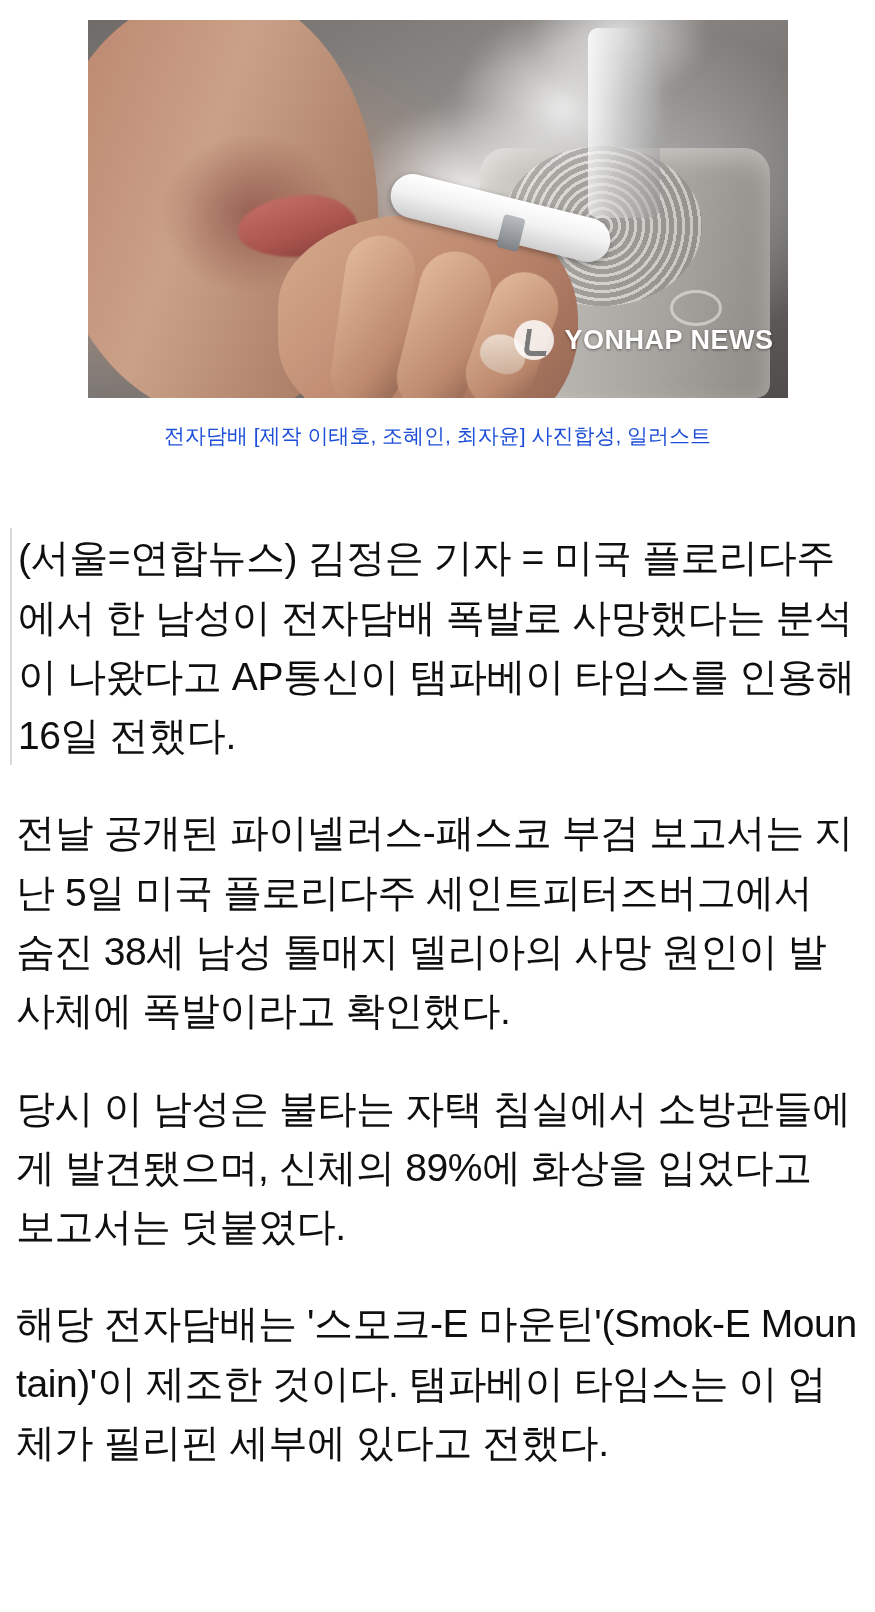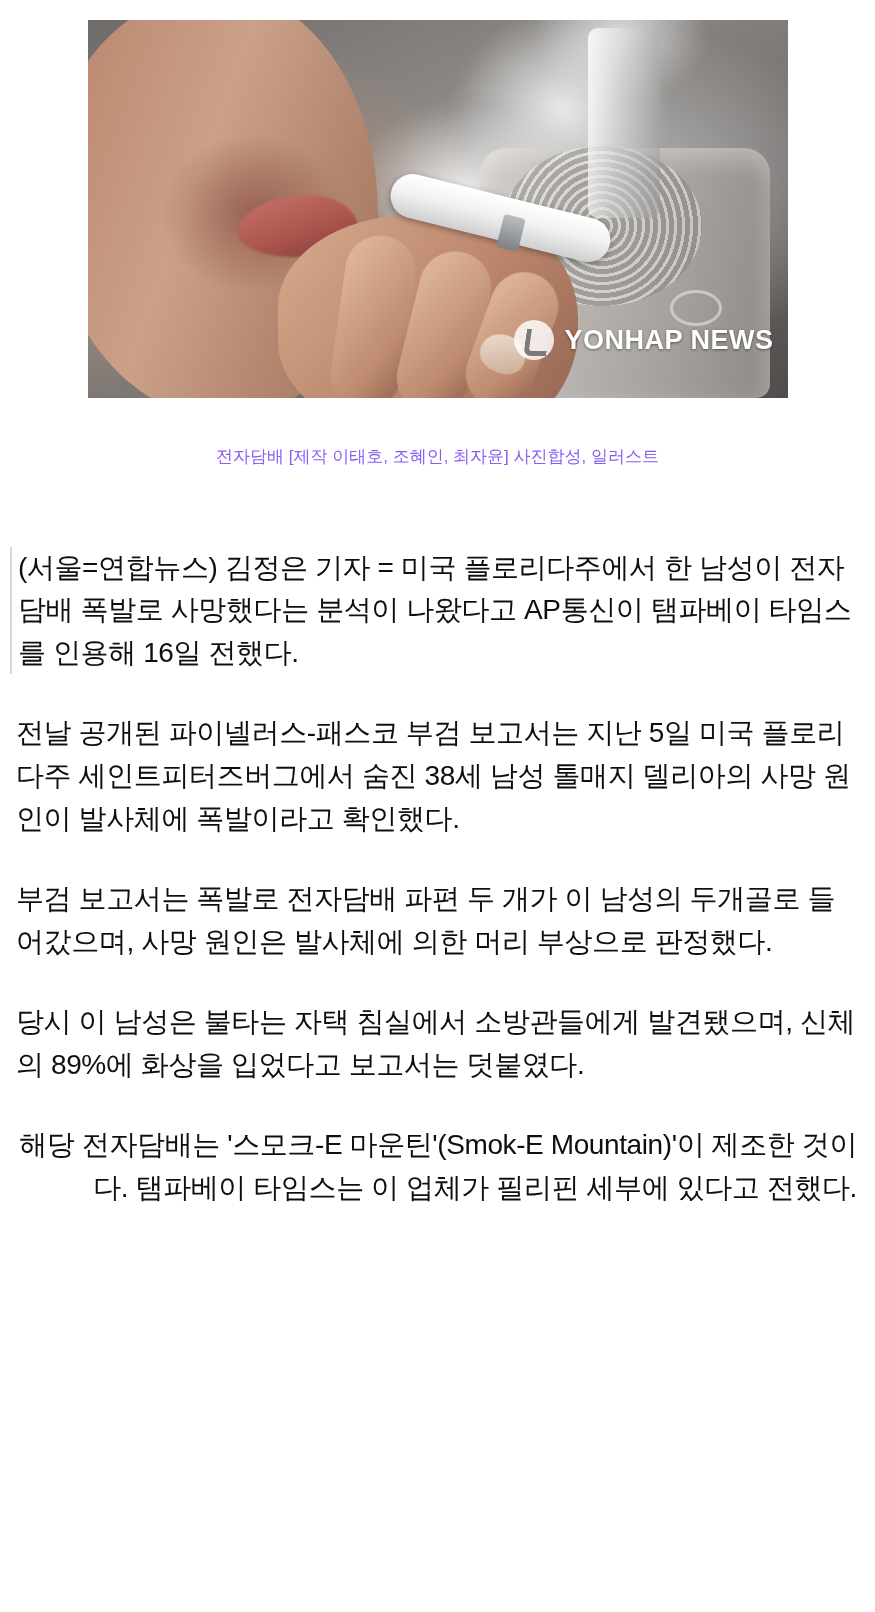--- a/index.html
+++ b/index.html
@@ -205,40 +205,40 @@
     font-weight: 700;
     font-size: 27px;
     letter-spacing: 0.5px;
     color: #ffffff;
     text-shadow: 0 1px 3px rgba(0,0,0,0.45);
   }
 
   .caption {
     width: 790px;
     text-align: center;
-    margin-top: 47px;
-    font-size: 17px;
+    margin-top: 23px;
+    font-size: 21px;
     line-height: 1.4;
-    color: #8b5cf6;
+    color: #1d4ed8;
     font-family: "Liberation Sans", sans-serif;
   }
 
   
   .article {
     padding: 62px 18px 24px 16px;
   }
   .para {
-    font-size: 28px;
+    font-size: 39px;
     line-height: 1.52;
     color: #0f0f0f;
     margin: 0 0 38px 0;
     letter-spacing: -0.4px;
     word-break: break-all;
   }
-  .para:last-child { margin-bottom: 16px; text-align: right; }
+  .para:last-child { margin-bottom: 16px; }
   .para.lead {
     border-left: 2px solid #d8d8d8;
     padding-left: 6px;
     margin-left: -6px;
   }
 </style>
 </head>
 <body>
 
 <div class="page">
@@ -264,18 +264,17 @@
         <span class="wm-logo"></span>
         <span class="wm-text">YONHAP NEWS</span>
       </div>
     </div>
     <figcaption class="caption">전자담배 [제작 이태호, 조혜인, 최자윤] 사진합성, 일러스트</figcaption>
   </figure>
 
   <div class="article">
     <p class="para lead">(서울=연합뉴스) 김정은 기자 = 미국 플로리다주에서 한 남성이 전자담배 폭발로 사망했다는 분석이 나왔다고 AP통신이 탬파베이 타임스를 인용해 16일 전했다.</p>
     <p class="para">전날 공개된 파이넬러스-패스코 부검 보고서는 지난 5일 미국 플로리다주 세인트피터즈버그에서 숨진 38세 남성 톨매지 델리아의 사망 원인이 발사체에 폭발이라고 확인했다.</p>
-    <p class="para">부검 보고서는 폭발로 전자담배 파편 두 개가 이 남성의 두개골로 들어갔으며, 사망 원인은 발사체에 의한 머리 부상으로 판정했다.</p>
     <p class="para">당시 이 남성은 불타는 자택 침실에서 소방관들에게 발견됐으며, 신체의 89%에 화상을 입었다고 보고서는 덧붙였다.</p>
     <p class="para">해당 전자담배는 '스모크-E 마운틴'(Smok-E Mountain)'이 제조한 것이다. 탬파베이 타임스는 이 업체가 필리핀 세부에 있다고 전했다.</p>
   </div>
 
 </div>
 
 </body></html>

